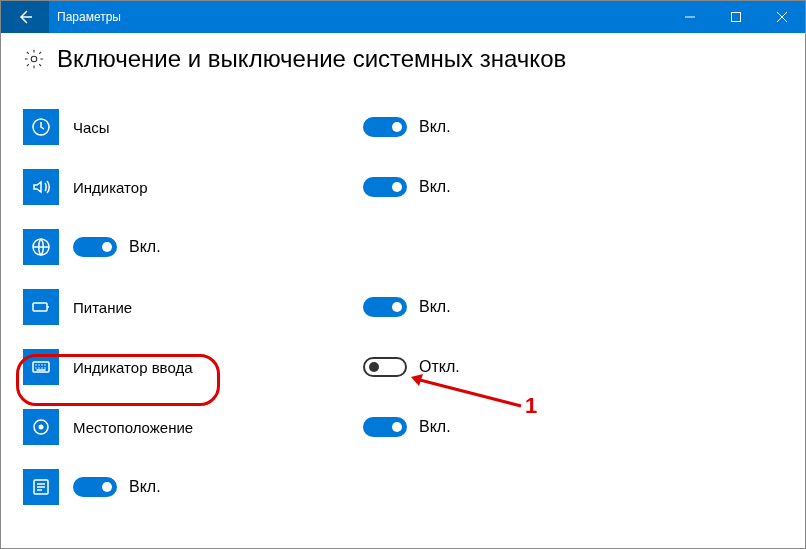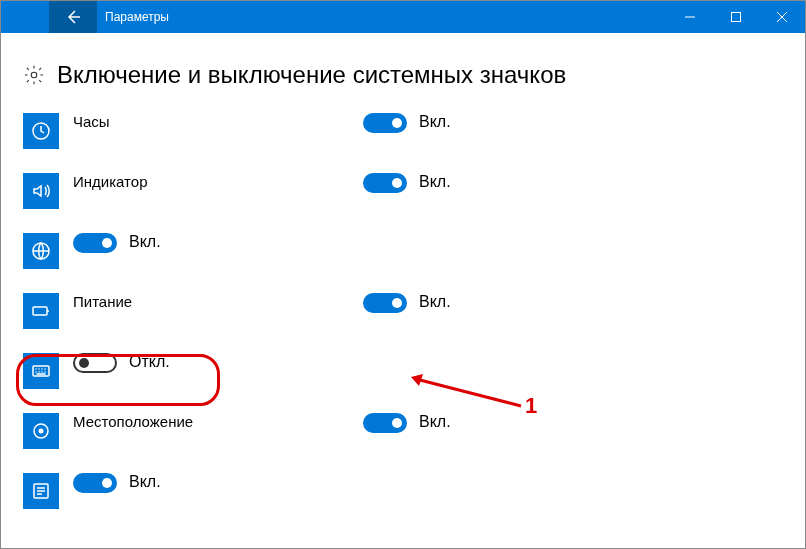--- a/index.html
+++ b/index.html
@@ -1,30 +1,30 @@
 <!DOCTYPE html>
 <html><head>
 <meta charset="utf-8">
 <style>
   html,body{margin:0;padding:0;font-family:"Segoe UI",Arial,sans-serif;background:#fff;color:#000;}
   .window{width:806px;height:549px;border:1px solid #888;box-sizing:border-box;overflow:hidden;position:relative;}
   .titlebar{height:32px;background:#0078d7;color:#fff;display:flex;align-items:center;justify-content:space-between;}
-  .titlebar-left{display:flex;align-items:center;padding-left:48px;}
+  .titlebar-left{display:flex;align-items:center;}
   .back-btn{width:48px;height:32px;background:#005a9e;display:flex;align-items:center;justify-content:center;}
   .back-btn svg{width:16px;height:16px;fill:none;stroke:#fff;stroke-width:1.5;}
   .title-text{font-size:12px;margin-left:8px;}
   .win-controls{display:flex;}
   .win-btn{width:46px;height:32px;display:flex;align-items:center;justify-content:center;}
   .win-btn svg{width:10px;height:10px;fill:none;stroke:#fff;stroke-width:1;}
-  .content{padding:28px 22px 0 22px;}
+  .content{padding:12px 22px 0 22px;}
   .heading{display:flex;align-items:center;gap:12px;margin-bottom:24px;}
   .heading svg{width:22px;height:22px;fill:none;stroke:#333;stroke-width:1.2;}
   .heading-text{font-size:24px;font-weight:400;}
   .rows{}
-  .row{display:flex;height:60px;}
+  .row{display:flex;align-items:center;height:60px;}
   .icon-box{width:36px;height:36px;background:#0078d7;display:flex;align-items:center;justify-content:center;margin-right:14px;flex-shrink:0;}
   .icon-box svg{width:20px;height:20px;fill:none;stroke:#fff;stroke-width:1.5;}
   .item-label{font-size:15px;flex:0 0 290px;}
   .toggle{width:44px;height:20px;border-radius:10px;position:relative;flex-shrink:0;margin-right:12px;}
   .toggle.on{background:#0078d7;}
   .toggle.off{background:#fff;border:2px solid #333;box-sizing:border-box;}
   .toggle .knob{width:10px;height:10px;border-radius:50%;position:absolute;top:50%;transform:translateY(-50%);}
   .toggle.on .knob{background:#fff;right:5px;}
   .toggle.off .knob{background:#333;left:4px;}
   .state-text{font-size:16px;}
@@ -128,20 +128,21 @@
           </div>
           <div class="state-text">Вкл.</div>
         </div>
         <div class="row">
           <div class="icon-box">
             <svg viewBox="0 0 20 20">
               <rect x="2" y="5" width="16" height="10" rx="1"></rect>
               <path d="M5 8h0M8 8h0M11 8h0M14 8h0M5 11h0M8 11h0M11 11h0M14 11h0M6 13h8" stroke-linecap="round"></path>
             </svg>
           </div>
+          <div class="item-label">Индикатор ввода</div>
           <div class="toggle off">
             <div class="knob"></div>
           </div>
           <div class="state-text">Откл.</div>
         </div>
         <div class="row">
           <div class="icon-box">
             <svg viewBox="0 0 20 20">
               <circle cx="10" cy="10" r="7"></circle>
               <circle cx="10" cy="10" r="2.5" fill="#fff" stroke="none"></circle>

